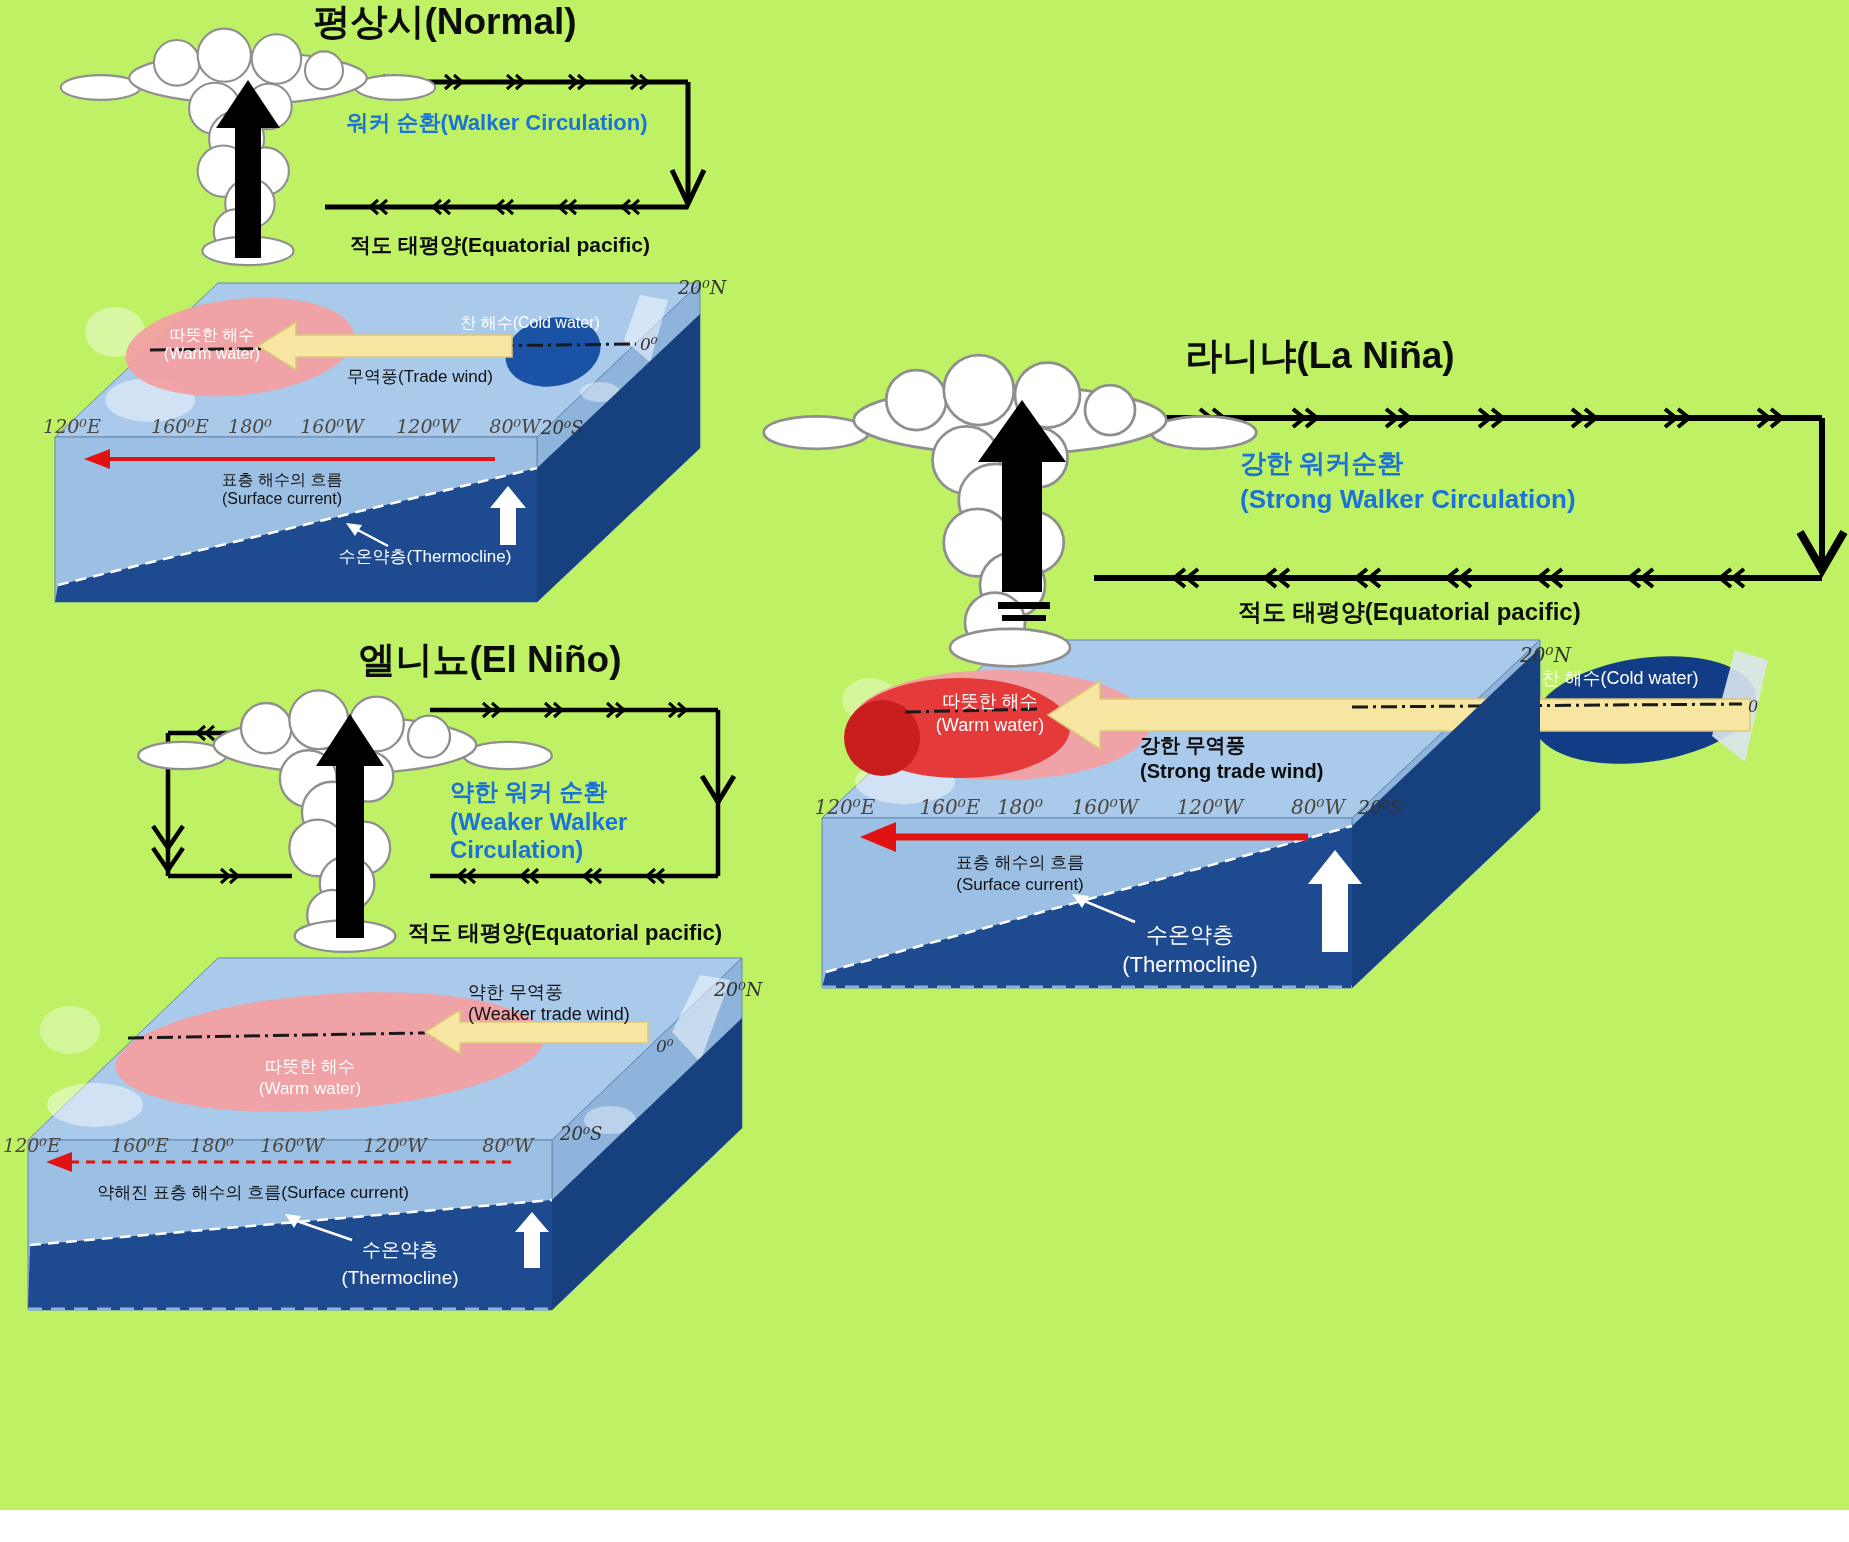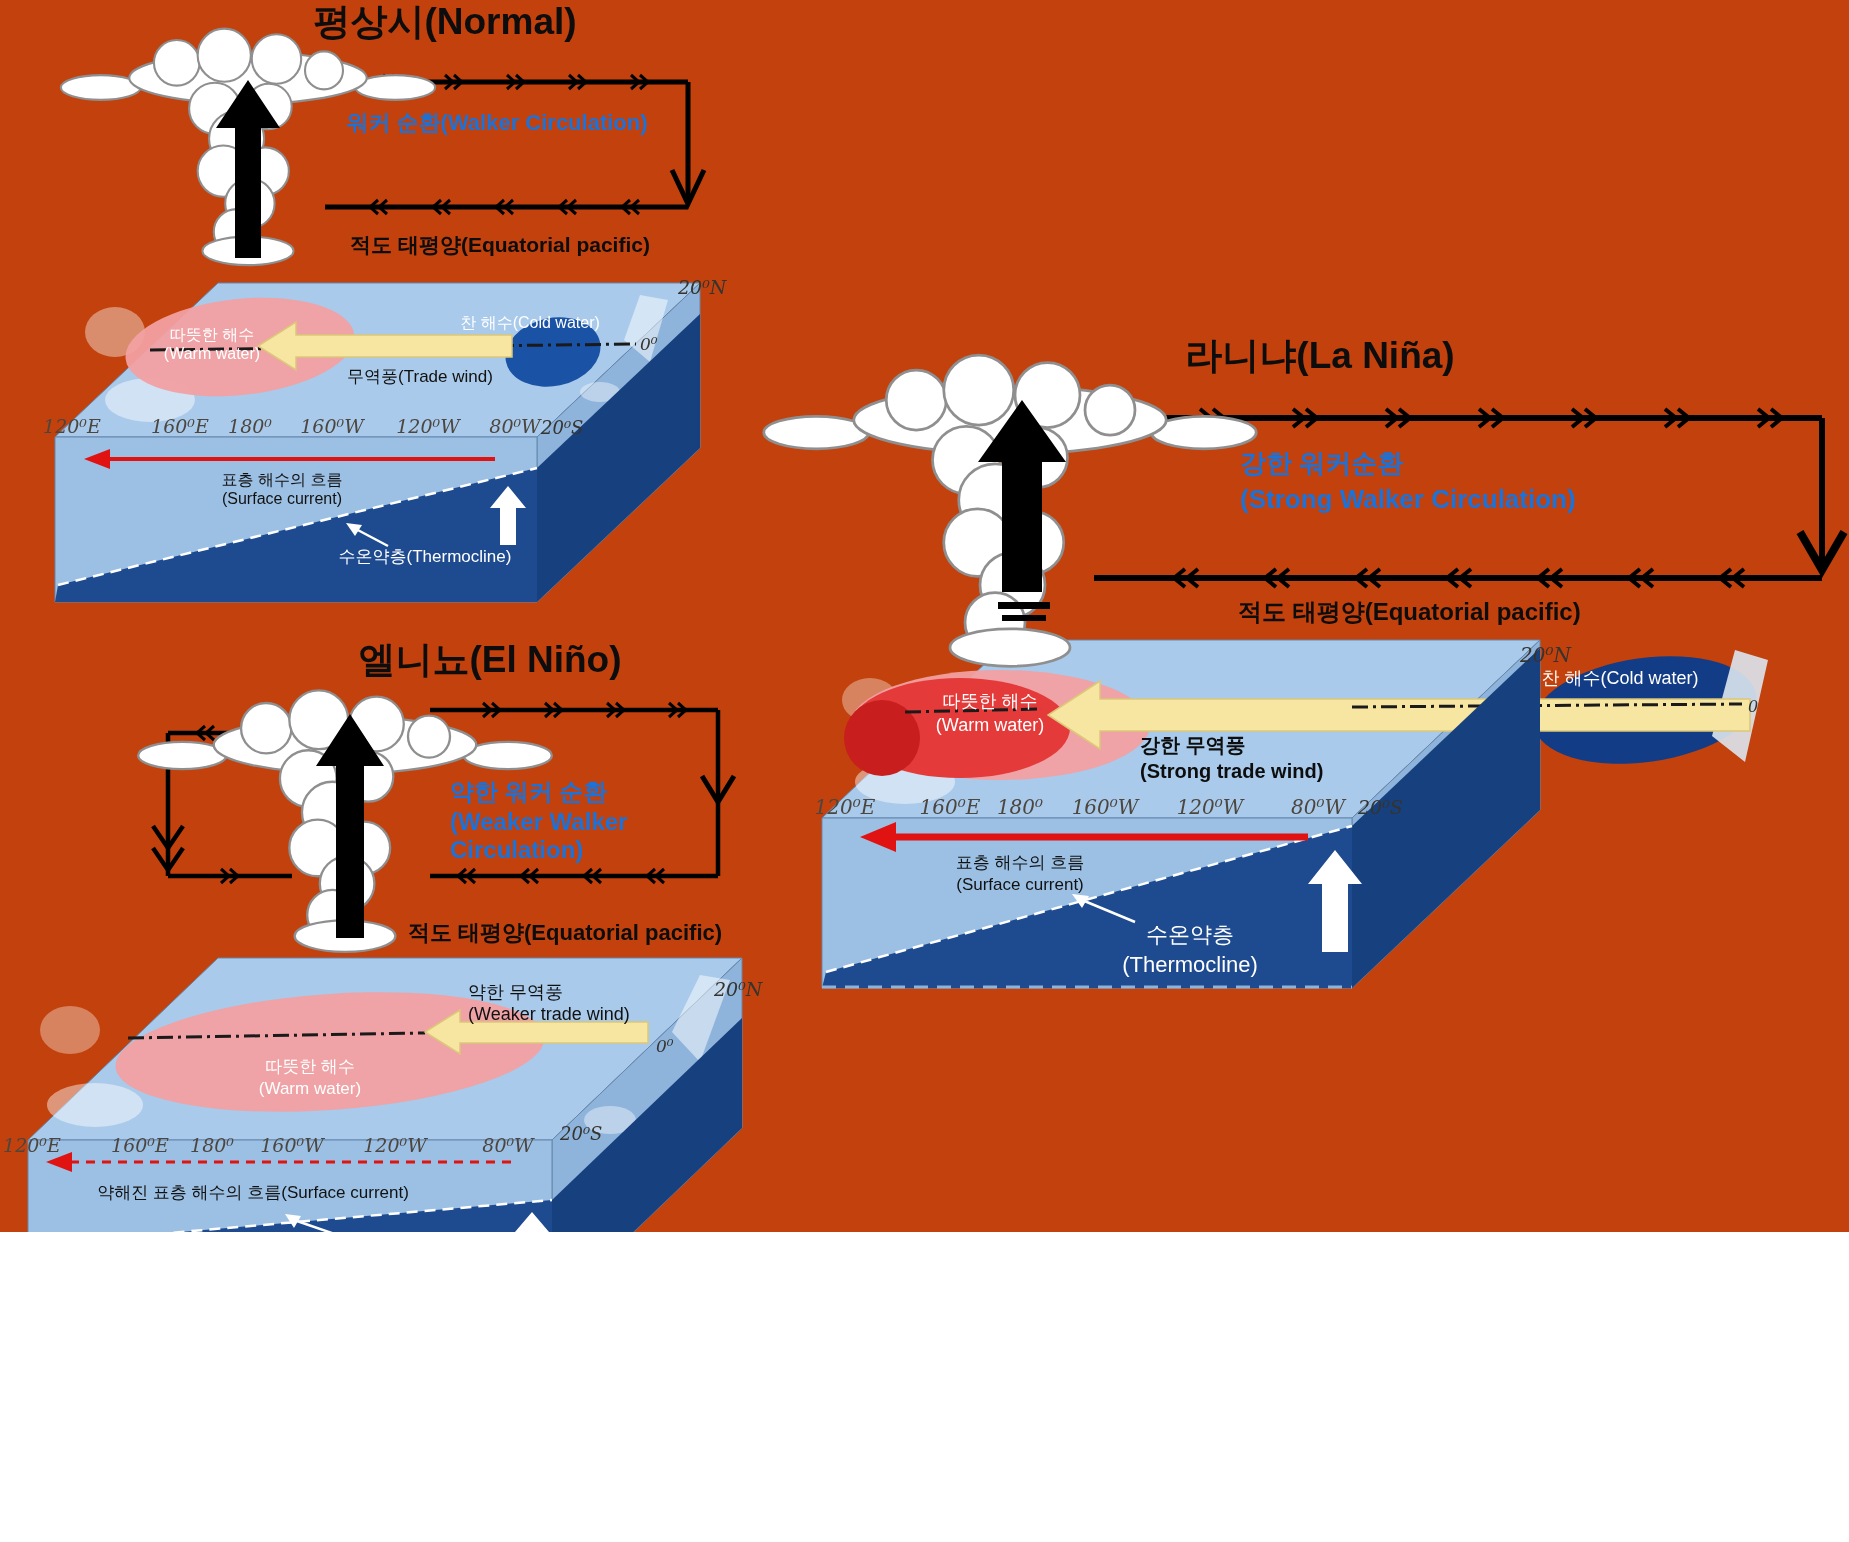--- a/index.html
+++ b/index.html
@@ -1,16 +1,16 @@
 <!DOCTYPE html>
 <html><head>
 <meta charset="utf-8">
 <style>
   html,body{margin:0;padding:0;background:#fff}
-  #canvas{position:relative;width:1849px;height:1232px;background:#c2410c;overflow:hidden;font-family:"Liberation Sans",sans-serif}
+  #canvas{position:relative;width:1849px;height:1510px;background:#bef264;overflow:hidden;font-family:"Liberation Sans",sans-serif}
   #canvas svg{position:absolute;left:0;top:0}
   text{font-family:"Liberation Sans","DejaVu Sans",sans-serif}
   .title{font-size:37px;fill:#0d0d0d;font-weight:600}
   .blue{fill:#1B72D8;font-weight:700}
   .blk-bold{fill:#0d0d0d;font-weight:700}
   .blk{fill:#111111}
   .white{fill:#ffffff}
   .geo{font-family:"DejaVu Serif","Liberation Serif",serif;font-style:italic;fill:#4c463f}
   .geo-dark{font-family:"DejaVu Serif","Liberation Serif",serif;font-style:italic;fill:#35342f}
   .loop{fill:none;stroke:#000}

